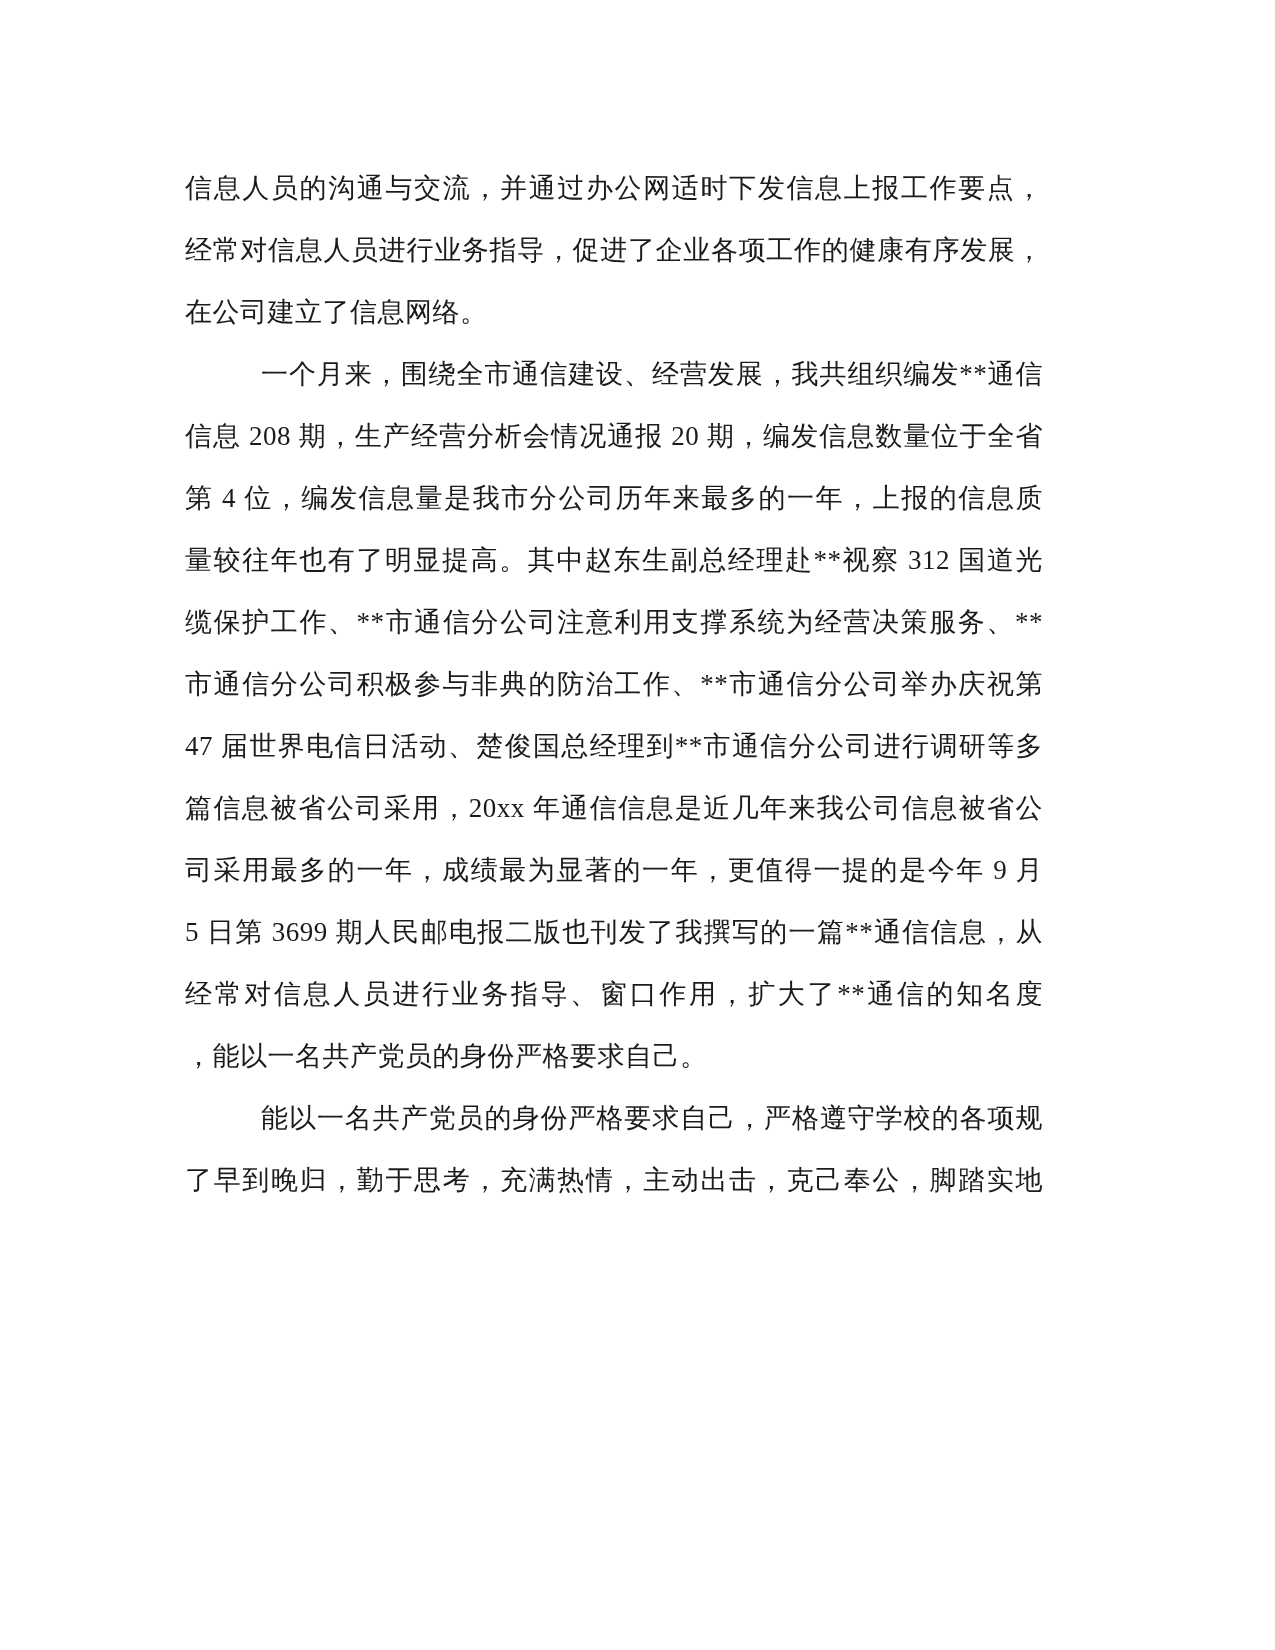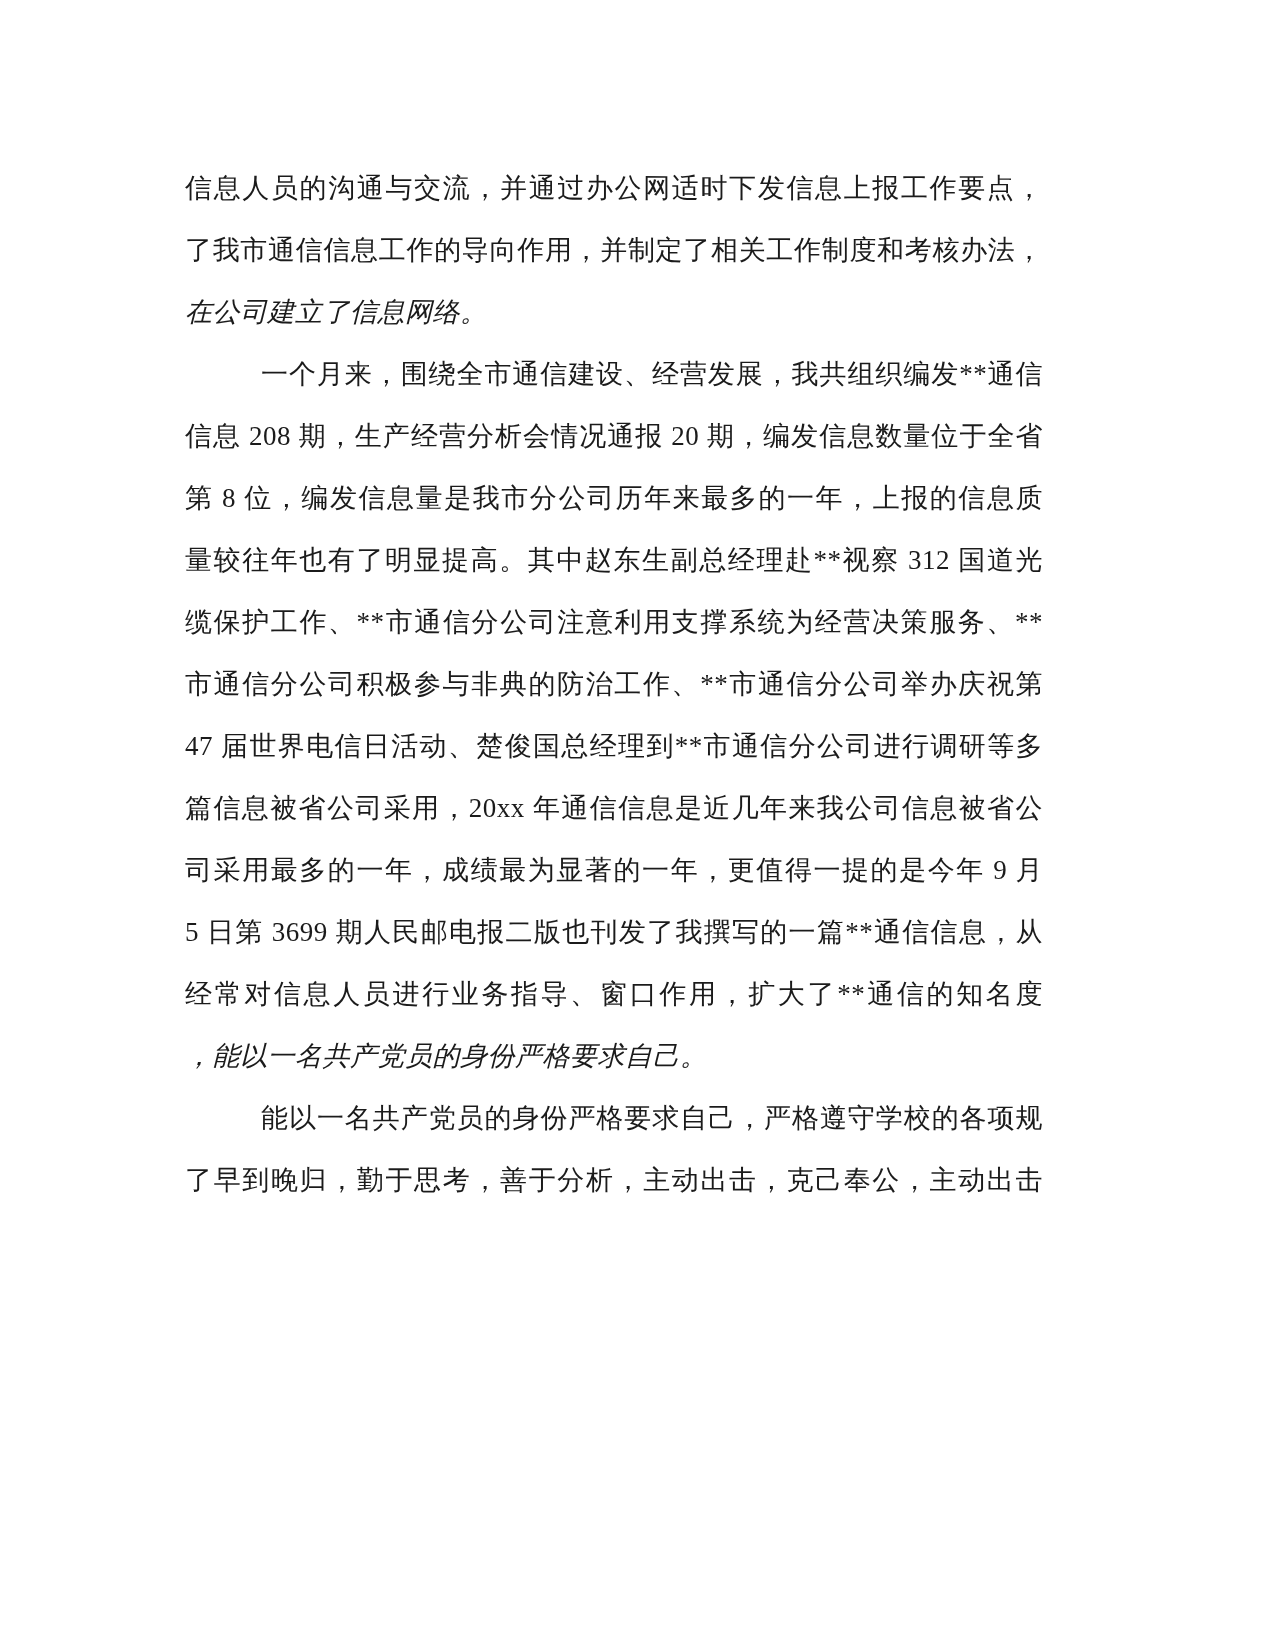--- a/index.html
+++ b/index.html
@@ -29,42 +29,41 @@
     line-height: 62px;
     white-space: nowrap;
     text-align: justify;
     text-align-last: justify;
     text-justify: inter-character;
     letter-spacing: 0.5px;
   }
   .line.noj {
     text-align: right;
     text-align-last: left;
-    font-style: italic;
   }
   .line.ind {
     text-indent: 76px;
   }
 </style>
 </head>
 <body>
 
 <div class="page">
   <div class="text-block">
     <div class="line">信息人员的沟通与交流，并通过办公网适时下发信息上报工作要点，</div>
-    <div class="line">了我市通信信息工作的导向作用，并制定了相关工作制度和考核办法，</div>
+    <div class="line">经常对信息人员进行业务指导，促进了企业各项工作的健康有序发展，</div>
     <div class="line noj">在公司建立了信息网络。</div>
     <div class="line ind">一个月来，围绕全市通信建设、经营发展，我共组织编发**通信</div>
     <div class="line">信息 208 期，生产经营分析会情况通报 20 期，编发信息数量位于全省</div>
-    <div class="line">第 8 位，编发信息量是我市分公司历年来最多的一年，上报的信息质</div>
+    <div class="line">第 4 位，编发信息量是我市分公司历年来最多的一年，上报的信息质</div>
     <div class="line">量较往年也有了明显提高。其中赵东生副总经理赴**视察 312 国道光</div>
     <div class="line">缆保护工作、**市通信分公司注意利用支撑系统为经营决策服务、**</div>
     <div class="line">市通信分公司积极参与非典的防治工作、**市通信分公司举办庆祝第</div>
     <div class="line">47 届世界电信日活动、楚俊国总经理到**市通信分公司进行调研等多</div>
     <div class="line">篇信息被省公司采用，20xx 年通信信息是近几年来我公司信息被省公</div>
     <div class="line">司采用最多的一年，成绩最为显著的一年，更值得一提的是今年 9 月</div>
     <div class="line">5 日第 3699 期人民邮电报二版也刊发了我撰写的一篇**通信信息，从</div>
     <div class="line">经常对信息人员进行业务指导、窗口作用，扩大了**通信的知名度</div>
     <div class="line noj">，能以一名共产党员的身份严格要求自己。</div>
     <div class="line ind">能以一名共产党员的身份严格要求自己，严格遵守学校的各项规</div>
-    <div class="line">了早到晚归，勤于思考，善于分析，主动出击，克己奉公，主动出击</div>
+    <div class="line">了早到晚归，勤于思考，充满热情，主动出击，克己奉公，脚踏实地</div>
   </div>
 </div>
 
 </body></html>

